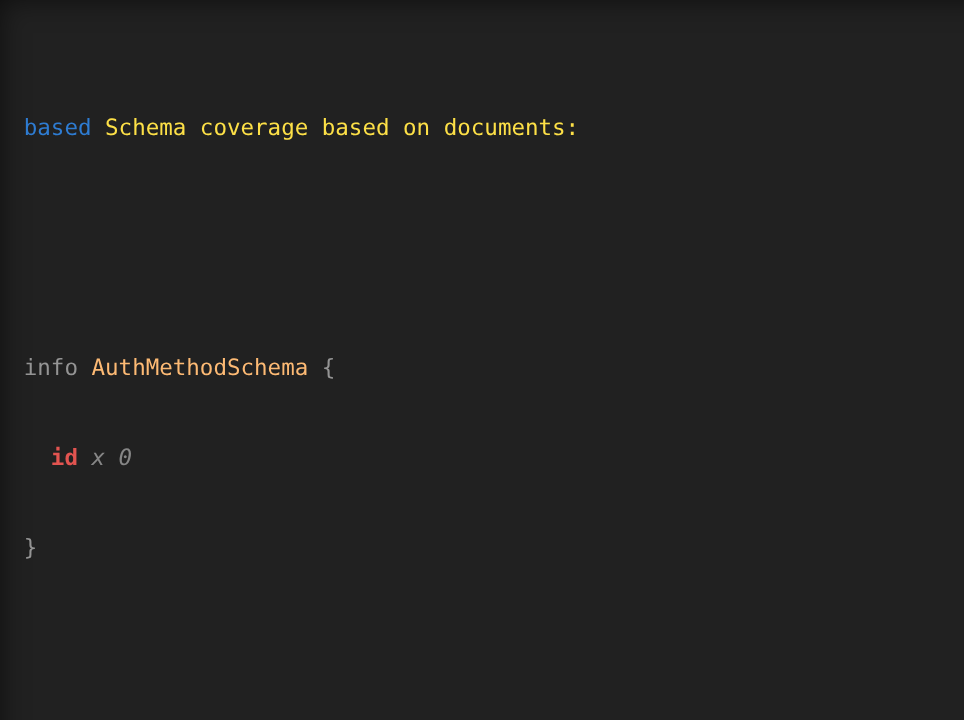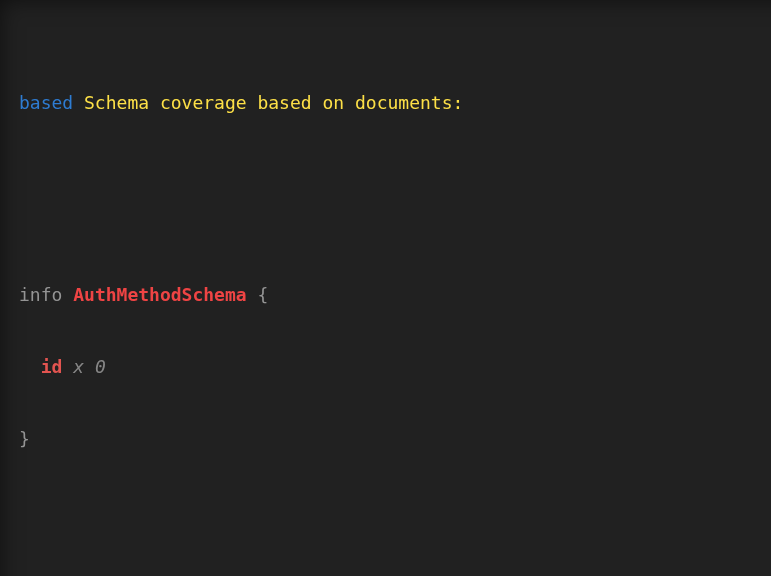--- a/index.html
+++ b/index.html
@@ -38,22 +38,22 @@
   .plain-text {
     color: #fde047;
   }
   .kw {
     color: #949494;
   }
   .brace {
     color: #949494;
   }
   .type-name {
-    color: #ef4444;
-    font-weight: bold;
+    color: #fdba74;
+    font-weight: normal;
   }
   .field-line {
     padding-left: 2ch; 
   }
   .field-uncovered {
     color: #e25450;
     font-weight: bold;
   }
   .times, .count {
     color: #868686;

